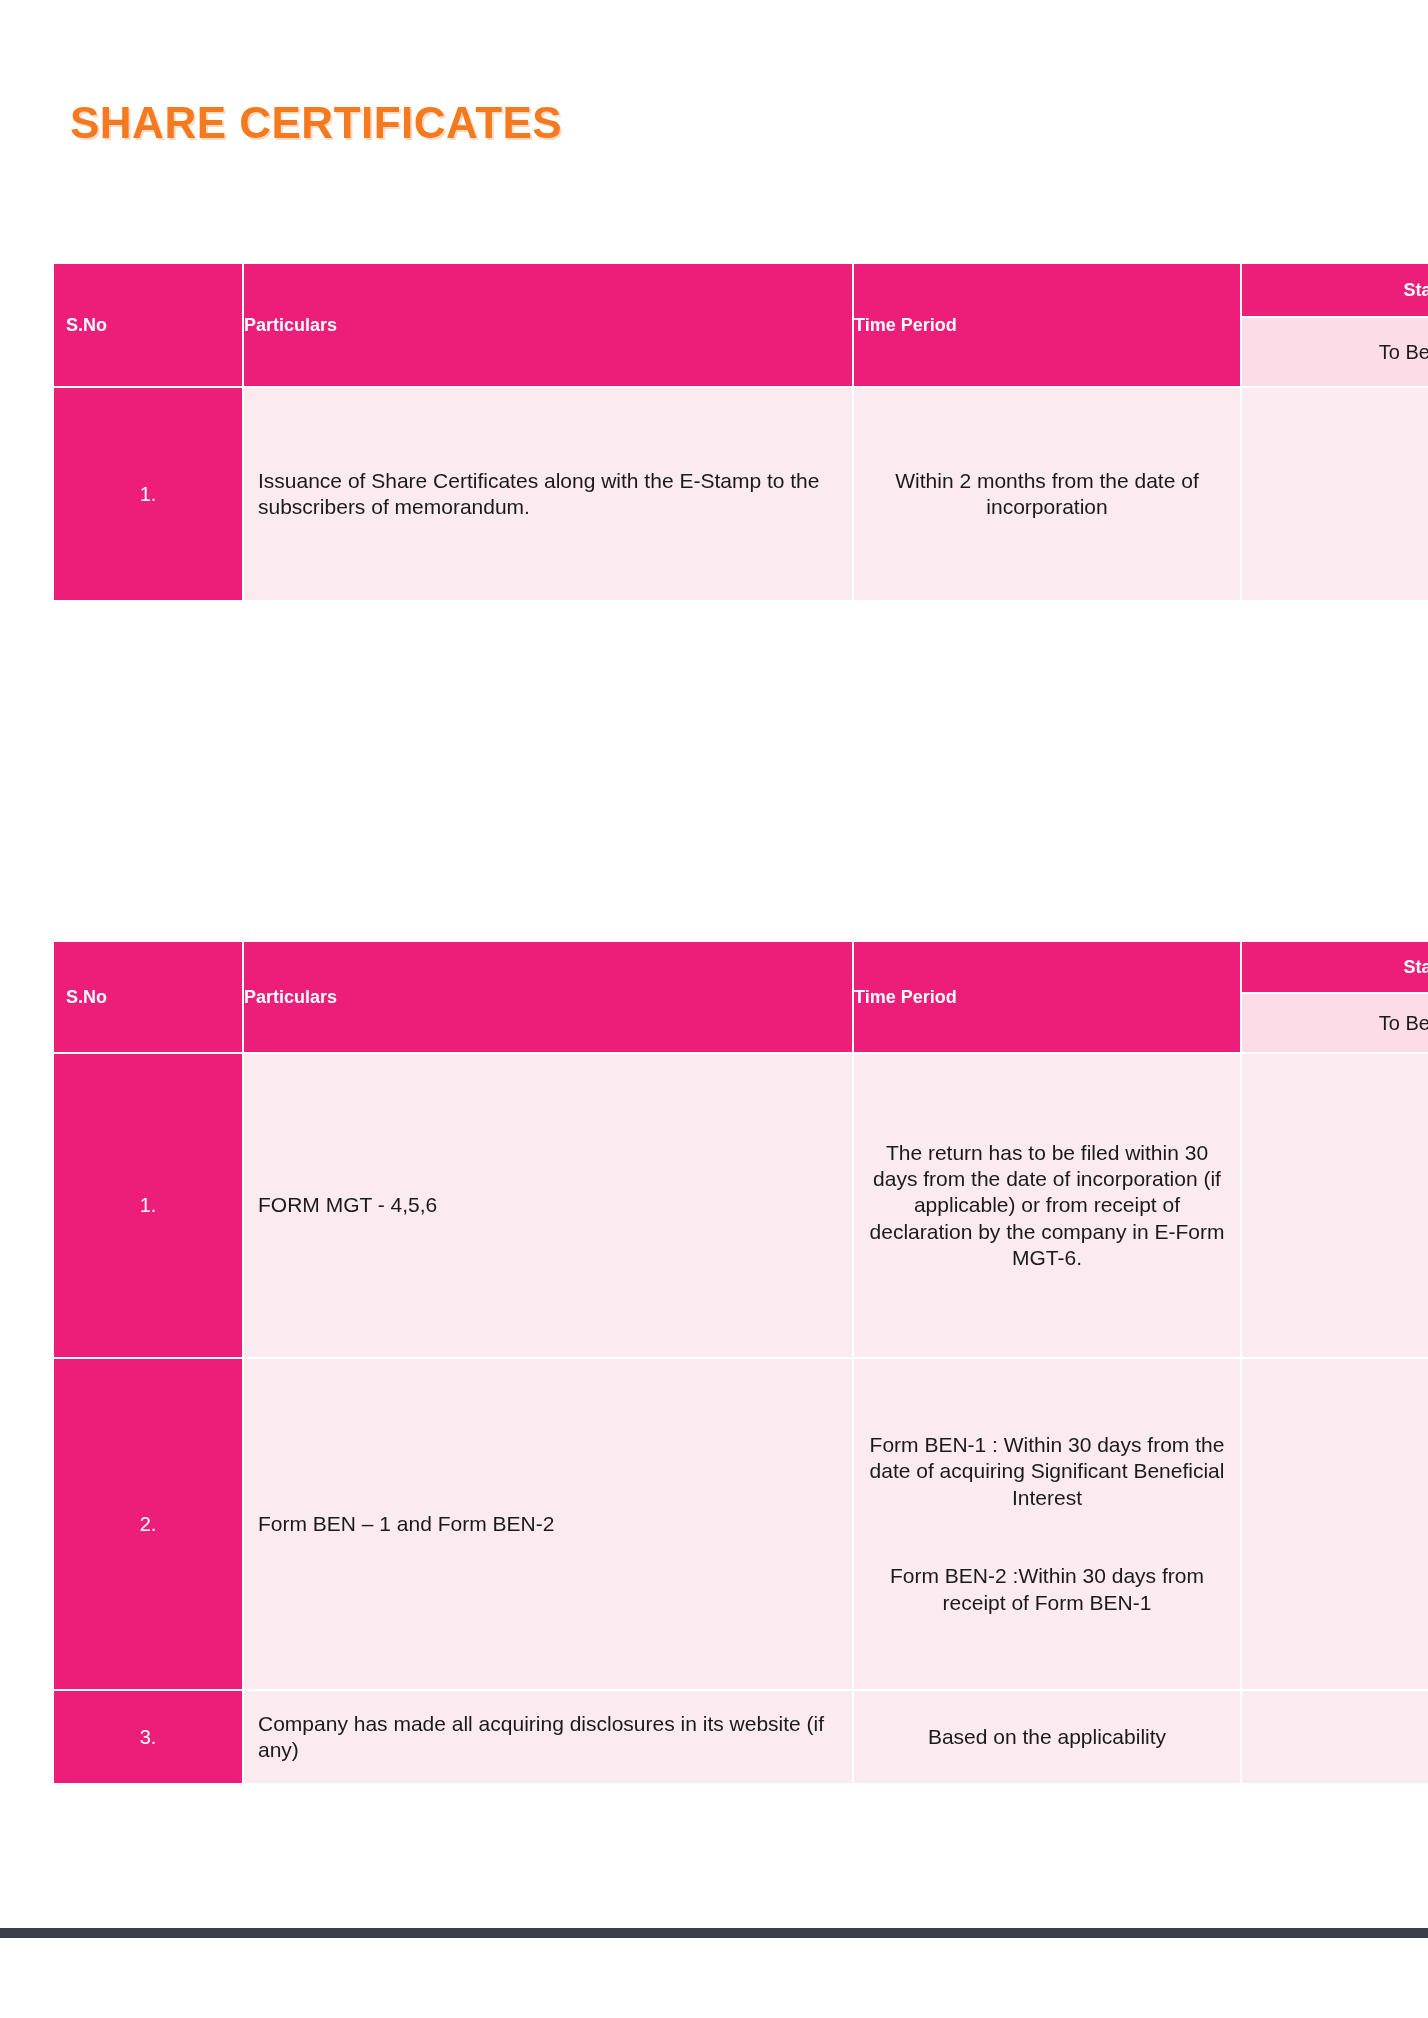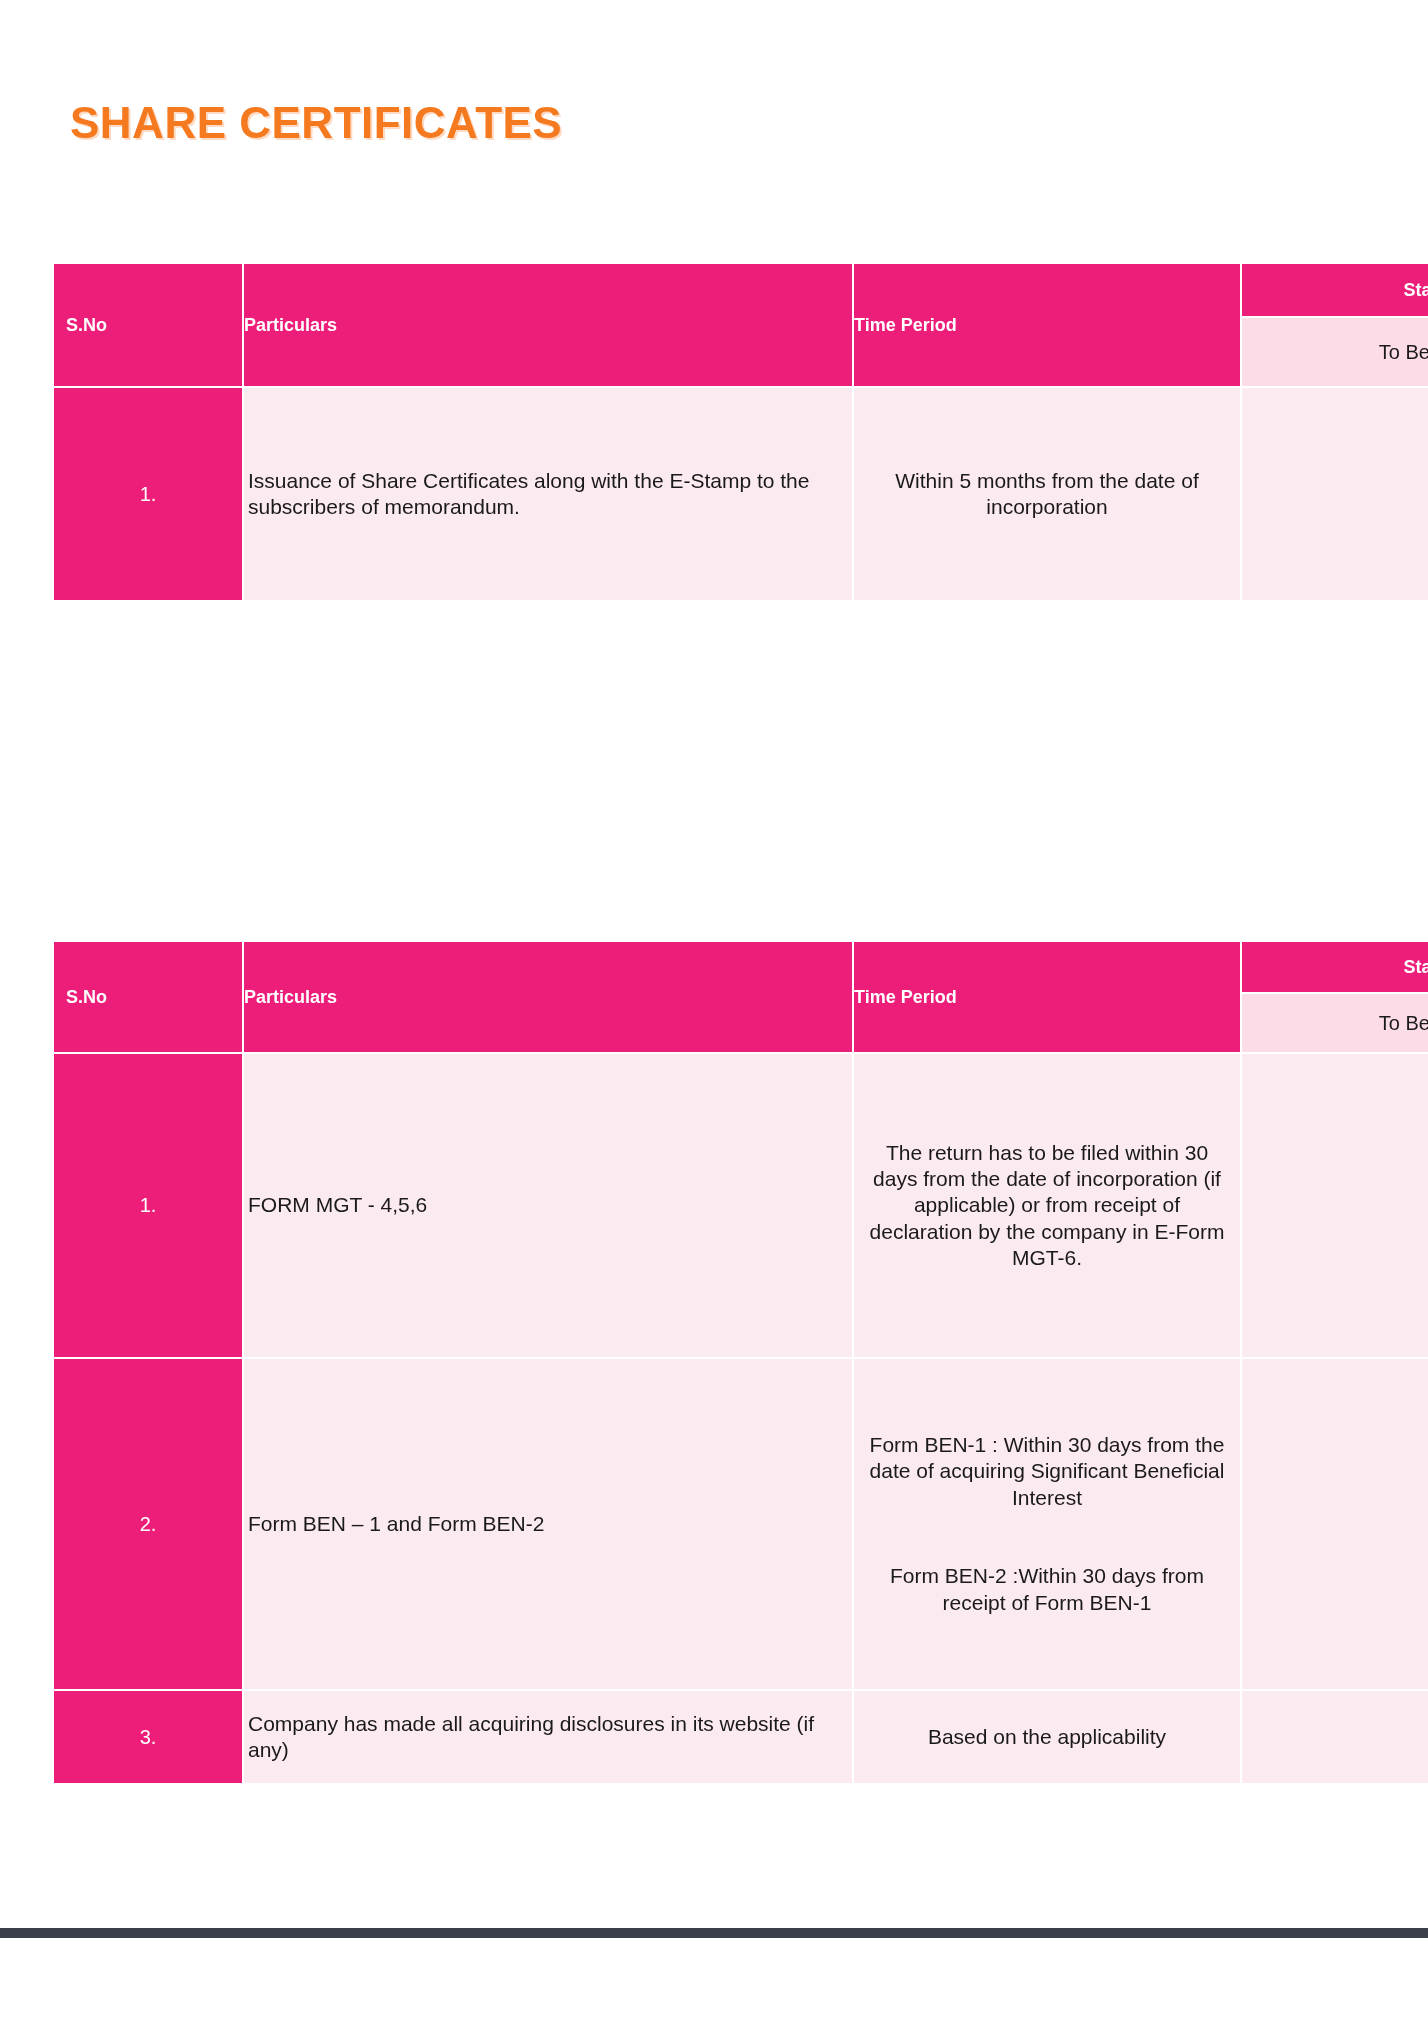--- a/index.html
+++ b/index.html
@@ -77,21 +77,21 @@
     text-align: center;
   }
   .body-cell {
     background: #FCEAF1;
     color: #1a1a1a;
     font-size: 21px;
     line-height: 1.25;
   }
   .body-cell.particulars {
     text-align: left;
-    padding: 10px 4px;
+    padding: 10px 14px;
   }
   .body-cell.timeperiod {
     text-align: center;
     padding: 10px 12px;
   }
   .body-cell.status {
     text-align: center;
   }
   .pre-line { white-space: pre-line; }
 
@@ -142,21 +142,21 @@
         <td class="hdr" rowspan="2">Particulars</td>
         <td class="hdr" rowspan="2">Time Period</td>
         <td class="hdr-status" style="height:52px;">Status</td>
       </tr>
       <tr>
         <td class="sub-hdr" style="height:68px;">To Be Done</td>
       </tr>
       <tr>
         <td class="sno-cell" style="height:212px;">1.</td>
         <td class="body-cell particulars">Issuance of Share Certificates along with the E-Stamp to the subscribers of memorandum.</td>
-        <td class="body-cell timeperiod">Within 5 months from the date of incorporation</td>
+        <td class="body-cell timeperiod">Within 2 months from the date of incorporation</td>
         <td class="body-cell status"></td>
       </tr>
     </tbody>
   </table>
 
 
   <table class="doc-table" id="table-others">
     <colgroup>
       <col class="col-sno">
         <col class="col-part">

